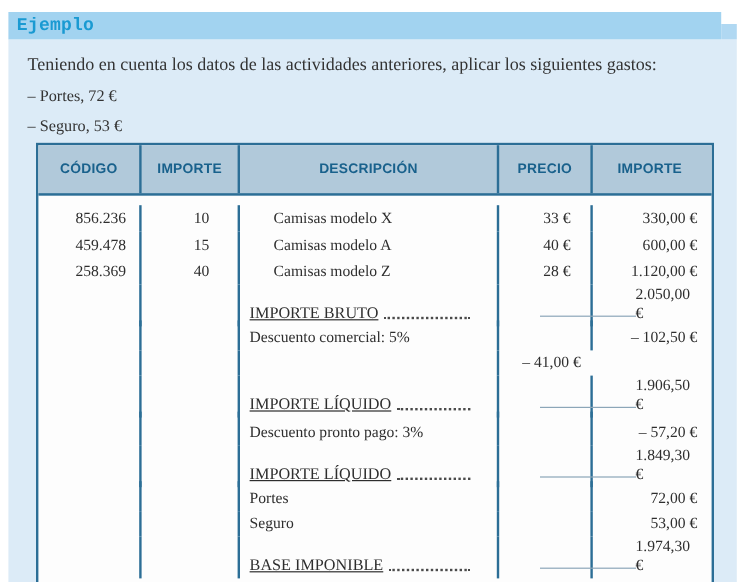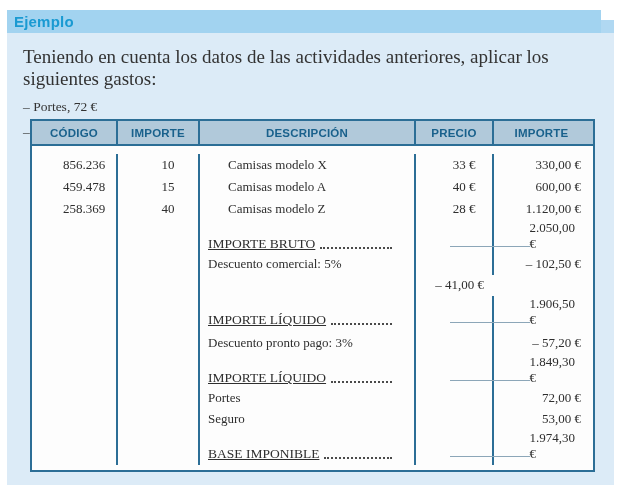--- a/index.html
+++ b/index.html
@@ -13,36 +13,36 @@
   .band-main {
     position: absolute; left: 0; top: 0; bottom: 0; right: 13px;
     background: #a2d3f0;
   }
   .band-step {
     position: absolute; right: 0; bottom: 0; width: 13px; height: 13px;
     background: #b0d8f2;
   }
   .band-title {
     position: absolute; left: 7px; top: 0; line-height: 23px;
-    font-family: Liberation Sans, sans-serif; font-weight: bold;
+    font-family: Liberation Mono, monospace; font-weight: bold;
     font-size: 15px; color: #1a9ad2; letter-spacing: 0.2px;
   }
 
   .content { position: absolute; left: 0; right: 0; top: 23px; bottom: 0; background: #dcebf7; }
 
-  .intro { margin: 13px 14px 0 16px; font-size: 19px; color: #333; }
+  .intro { margin: 13px 14px 0 16px; font-size: 15px; color: #333; }
   .bullet { margin: 9px 14px 0 16px; font-size: 13.5px; color: #333; }
 
   
   .inv-table {
     position: absolute; left: 23px; top: 86px; width: 565px;
     border: 2px solid #2c6e96; background: #fdfdfd;
   }
   .grid-row { display: grid; grid-template-columns: 84px 82px 216px 78px 97px; }
-  .thead { background: #b1c9da; height: 25px; border-bottom: 2px solid #2c6e96; }
+  .thead { background: #b1c9da; height: 42px; border-bottom: 2px solid #2c6e96; }
   .th {
     display: flex; align-items: center; justify-content: center;
     font-family: "Liberation Sans", sans-serif; font-weight: bold;
     font-size: 11.5px; color: #19618c; letter-spacing: 0.2px;
   }
   .th + .th { border-left: 2px solid #2c6e96; }
 
   .tbody { padding: 8px 0 10px; }
   .row { }
   .cell { display: flex; align-items: flex-end; padding: 0 8px 3px; font-size: 13px; }

